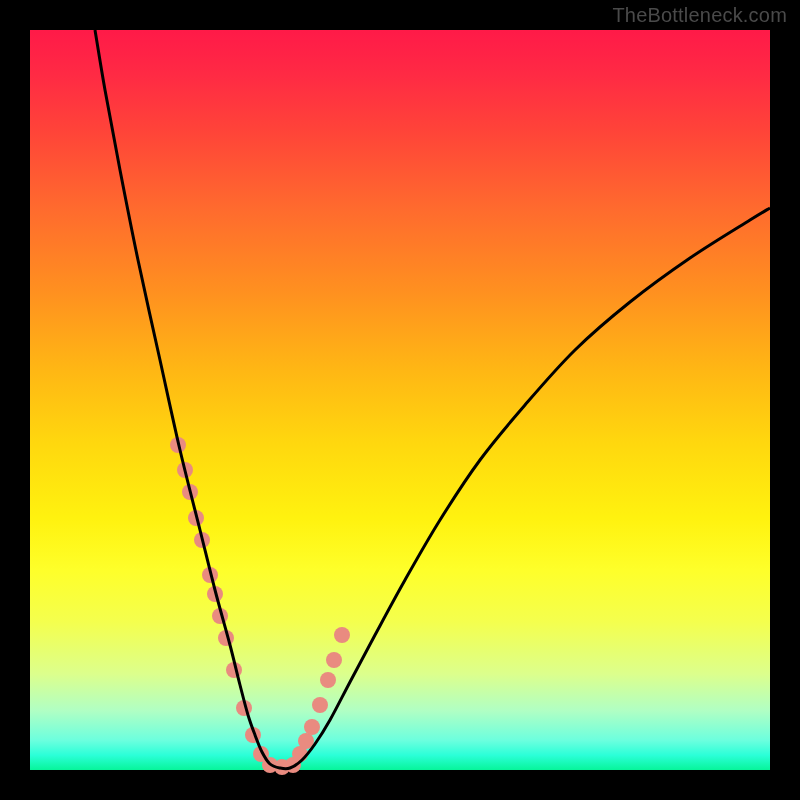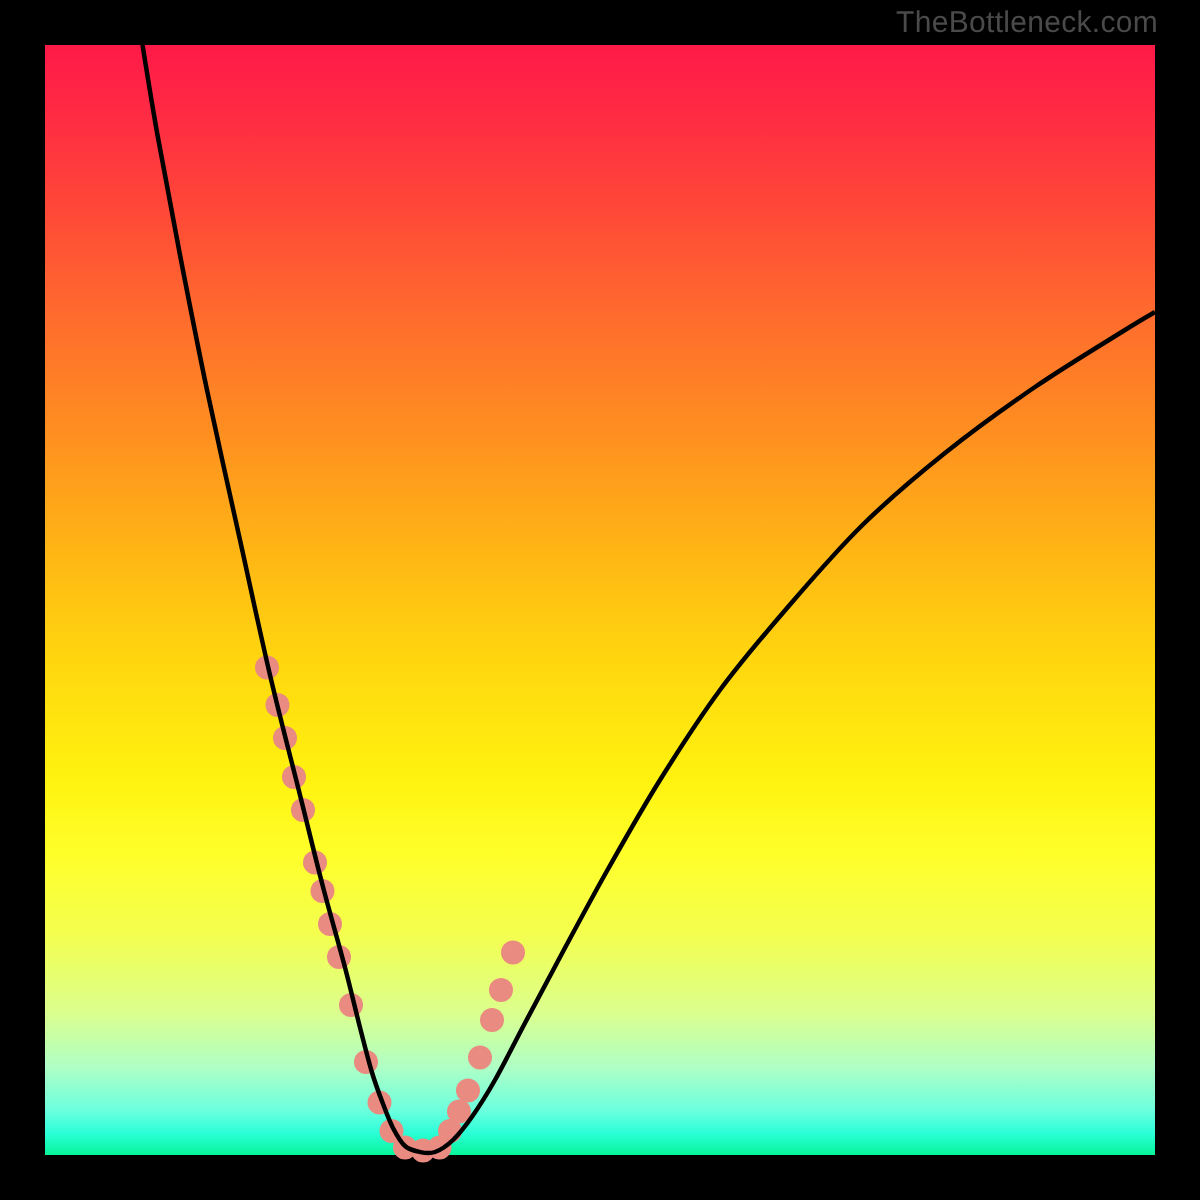--- a/index.html
+++ b/index.html
@@ -39,21 +39,21 @@
       #dcff8c 87%,
       #b0ffc4 92%,
       #6cffde 96%,
       #2bffd8 98%,
       #07f59a 100%
     );
   }
   .watermark {
     position: absolute;
     top: 4px;
-    right: 28px;
+    right: 13px;
     color: #4a4a4a;
     font-size: 20px;
     font-weight: 500;
     letter-spacing: 0.2px;
     user-select: none;
   }
   svg.curve {
     position: absolute;
     left: 0;
     top: 0;

